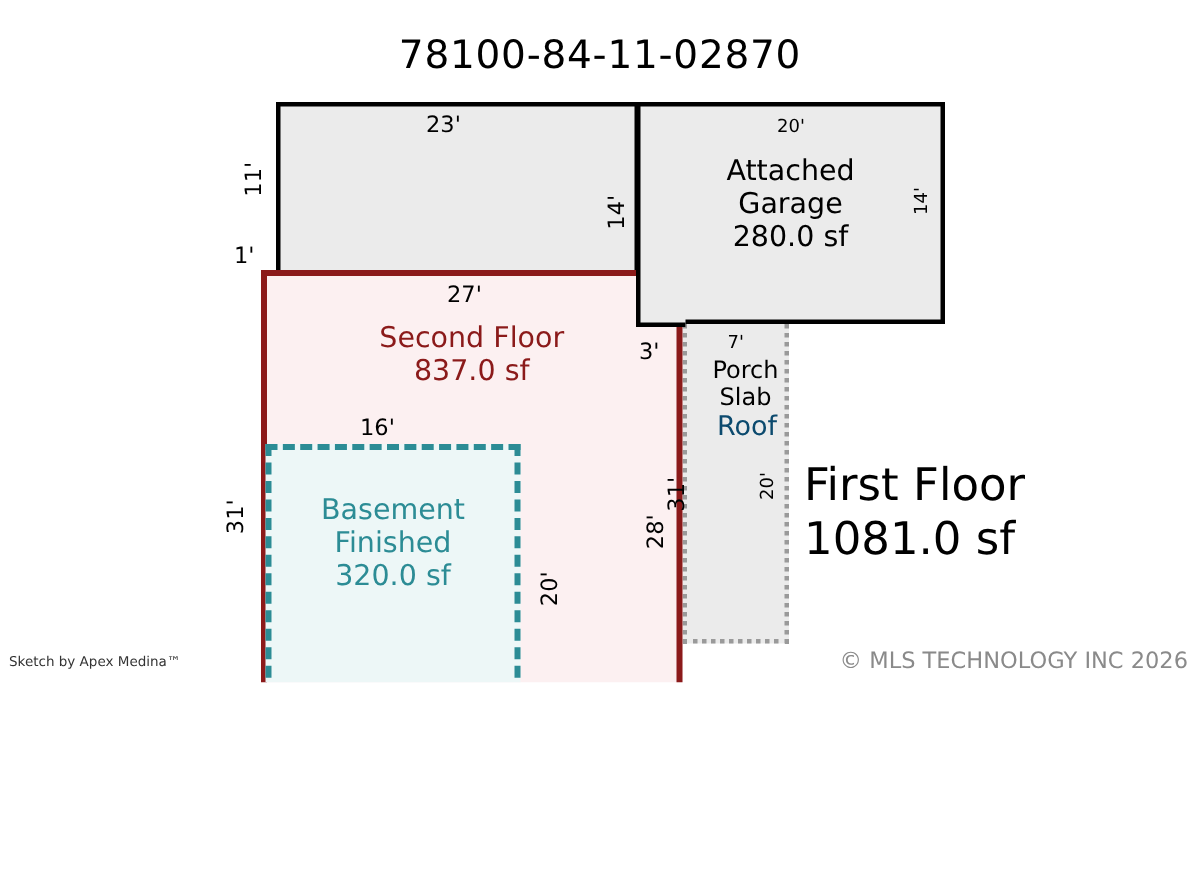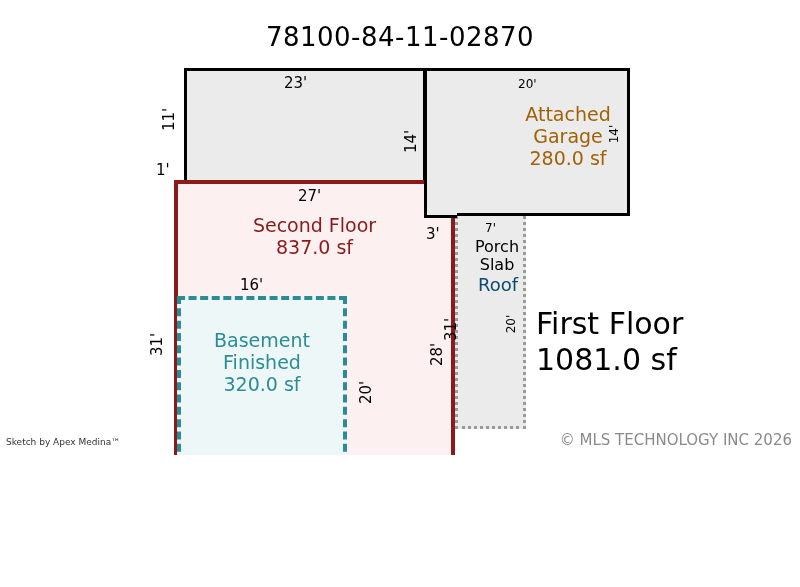--- a/index.html
+++ b/index.html
@@ -105,22 +105,21 @@
     position: absolute;
     text-align: center;
     white-space: nowrap;
     line-height: 1.15;
   }
   .area-garage {
     left: 424px;
     top: 104px;
     width: 206px;
     font-size: 19px;
-    color: #a16207;
-    padding-left: 41px;
+    color: #000000;
   }
   .area-second {
     left: 174px;
     top: 215px;
     width: 281px;
     font-size: 19px;
     color: #8b1a1a;
   }
   .area-basement {
     left: 177px;

